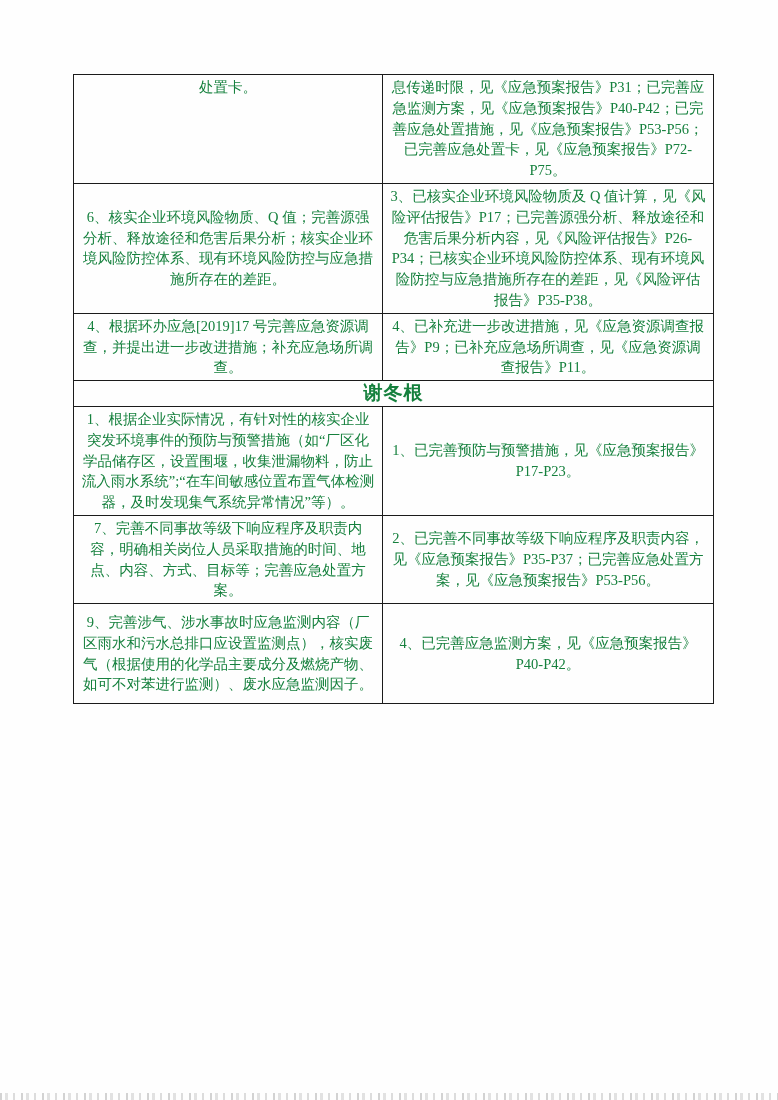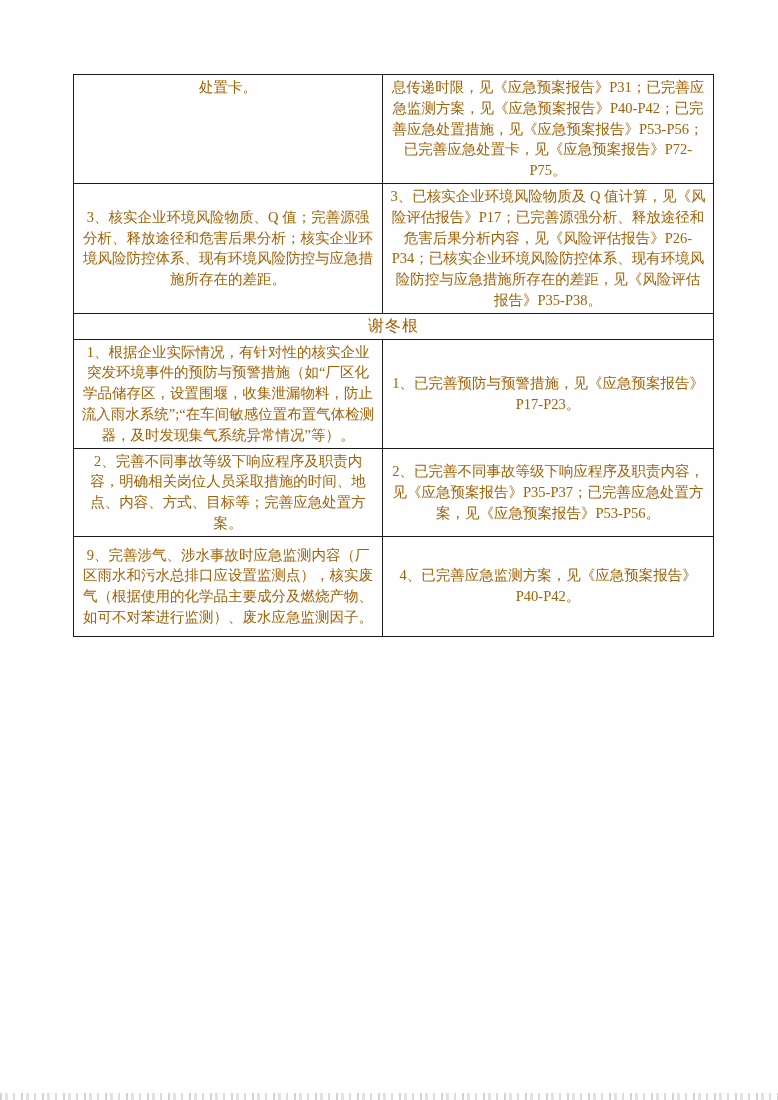--- a/index.html
+++ b/index.html
@@ -20,30 +20,30 @@
     left: 73px;
     top: 74px;
     width: 640px;
     border-collapse: collapse;
     table-layout: fixed;
   }
   .review-table td {
     border: 1.5px solid #1b1b1b;
     font-size: 14.5px;
     line-height: 20.8px;
-    color: #a16207;
+    color: #15803d;
     text-align: center;
     vertical-align: middle;
     padding: 2px 6px;
     word-break: break-word;
   }
   .review-table td.valign-top { vertical-align: top; }
   .review-table td.section-header {
-    font-weight: normal;
-    font-size: 16px;
+    font-weight: bold;
+    font-size: 19px;
     letter-spacing: 1px;
   }
   
   tr.r0 { height: 103px; }
   tr.r1 { height: 120px; }
   tr.r2 { height: 60px; }
   tr.r3 { height: 60px; }
   tr.rh { height: 22px; }
   tr.r4 { height: 102px; }
   tr.r5 { height: 80px; }
@@ -77,32 +77,36 @@
     <colgroup>
       <col style="width:309px">
       <col style="width:331px">
     </colgroup>
     <tbody>
       <tr class="r0">
         <td class="valign-top">处置卡。</td>
         <td>息传递时限，见《应急预案报告》P31；已完善应急监测方案，见《应急预案报告》P40-P42；已完善应急处置措施，见《应急预案报告》P53-P56；已完善应急处置卡，见《应急预案报告》P72-P75。</td>
       </tr>
       <tr class="r1">
-        <td>3、核实企业环境风险物质、Q 值；完善源强分析、释放途径和危害后果分析；核实企业环境风险防控体系、现有环境风险防控与应急措施所存在的差距。</td>
+        <td>6、核实企业环境风险物质、Q 值；完善源强分析、释放途径和危害后果分析；核实企业环境风险防控体系、现有环境风险防控与应急措施所存在的差距。</td>
         <td>3、已核实企业环境风险物质及 Q 值计算，见《风险评估报告》P17；已完善源强分析、释放途径和危害后果分析内容，见《风险评估报告》P26-P34；已核实企业环境风险防控体系、现有环境风险防控与应急措施所存在的差距，见《风险评估报告》P35-P38。</td>
+      </tr>
+      <tr class="r2">
+        <td>4、根据环办应急[2019]17 号完善应急资源调查，并提出进一步改进措施；补充应急场所调查。</td>
+        <td>4、已补充进一步改进措施，见《应急资源调查报告》P9；已补充应急场所调查，见《应急资源调查报告》P11。</td>
       </tr>
       <tr class="rh">
         <td class="section-header" colspan="2">谢冬根</td>
       </tr>
       <tr class="r4">
         <td>1、根据企业实际情况，有针对性的核实企业突发环境事件的预防与预警措施（如“厂区化学品储存区，设置围堰，收集泄漏物料，防止流入雨水系统”;“在车间敏感位置布置气体检测器，及时发现集气系统异常情况”等）。</td>
         <td>1、已完善预防与预警措施，见《应急预案报告》P17-P23。</td>
       </tr>
       <tr class="r5">
-        <td>2、完善不同事故等级下响应程序及职责内容，明确相关岗位人员采取措施的时间、地点、内容、方式、目标等；完善应急处置方案。</td>
+        <td>7、完善不同事故等级下响应程序及职责内容，明确相关岗位人员采取措施的时间、地点、内容、方式、目标等；完善应急处置方案。</td>
         <td>2、已完善不同事故等级下响应程序及职责内容，见《应急预案报告》P35-P37；已完善应急处置方案，见《应急预案报告》P53-P56。</td>
       </tr>
       <tr class="r7">
         <td>9、完善涉气、涉水事故时应急监测内容（厂区雨水和污水总排口应设置监测点），核实废气（根据使用的化学品主要成分及燃烧产物、如可不对苯进行监测）、废水应急监测因子。</td>
         <td>4、已完善应急监测方案，见《应急预案报告》P40-P42。</td>
       </tr>
     </tbody>
   </table>
 
   <div class="scan-noise"></div>

